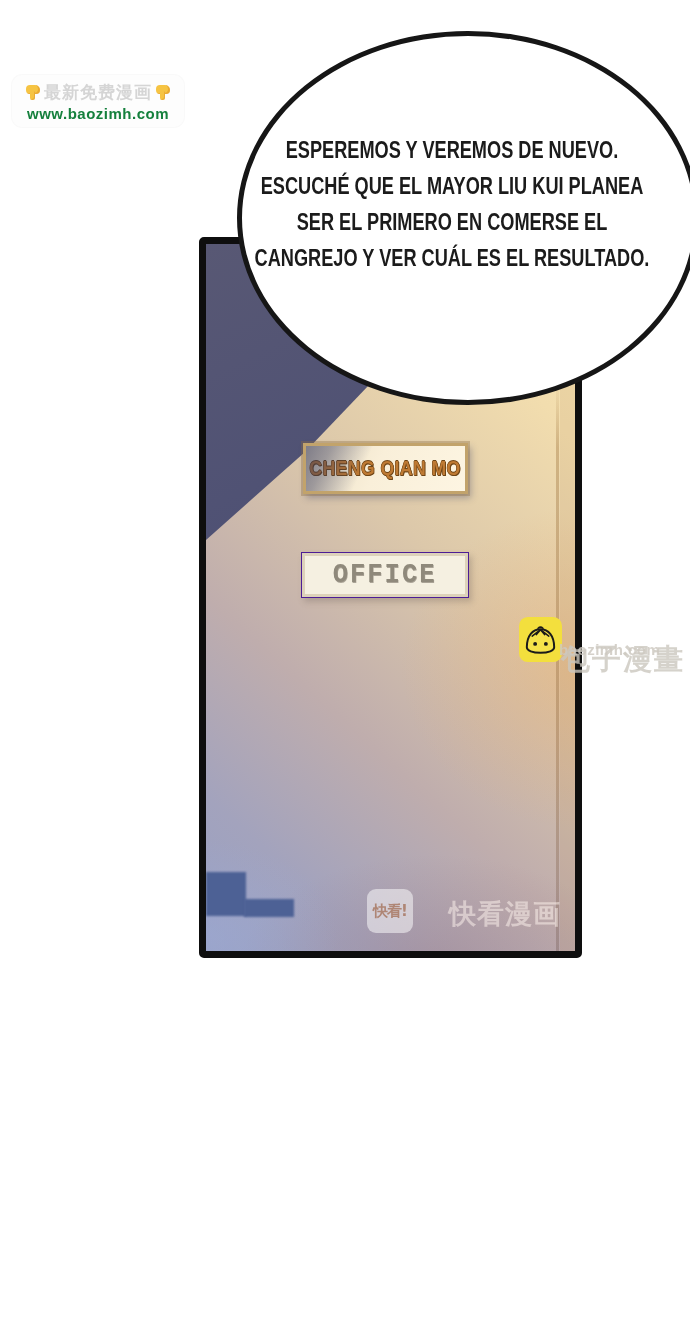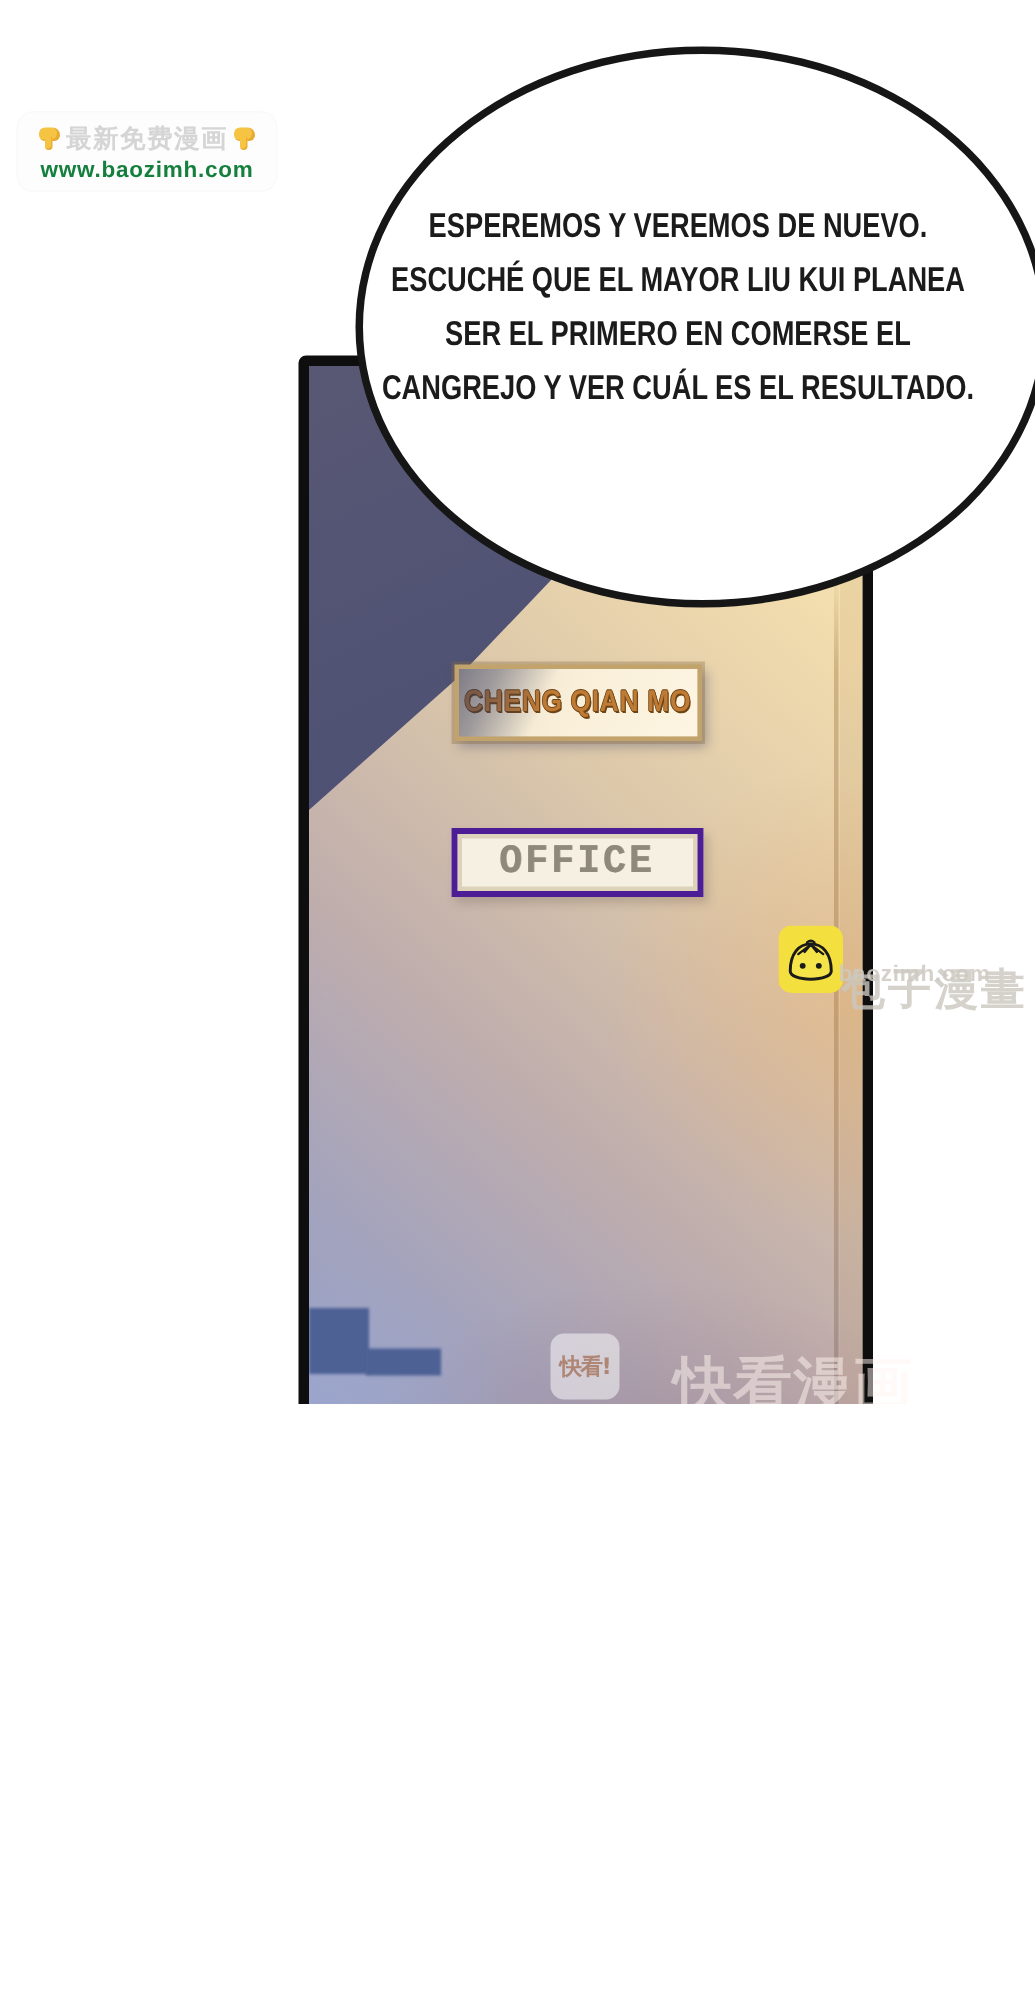--- a/index.html
+++ b/index.html
@@ -1,18 +1,18 @@
 <!DOCTYPE html>
 <html><head>
 <meta charset="utf-8">
 <style>
   * { margin:0; padding:0; box-sizing:border-box; }
   html,body { background:#ffffff; }
   .page {
-    position:relative; width:690px; height:936px;
+    position:relative; width:690px; height:1328px;
     background:#ffffff; overflow:hidden;
     font-family:"Liberation Sans", sans-serif;
   }
 
   
   .wm-top {
     position:absolute; left:12px; top:75px; width:172px; height:52px;
     background:#fdfdfd; border-radius:10px;
     box-shadow:0 0 0 1px rgba(0,0,0,0.025);
     display:flex; flex-direction:column; align-items:center; justify-content:center;
@@ -101,21 +101,21 @@
   }
   .sign-name-text {
     position:relative; font-size:20px; font-weight:bold; color:#bf7a33;
     letter-spacing:0.5px; white-space:nowrap;
     display:inline-block; transform:scaleX(0.88);
     text-shadow:0.6px 0 #6f4516, -0.6px 0 #6f4516, 0 0.6px #6f4516, 0 -0.6px #6f4516, 1px 1px 0 #6f4516;
   }
   .sign-office {
     left:95px; top:308px; width:168px; height:46px;
     background:#f5f0e1;
-    border:4px solid #4c1d95;
+    border:1px solid #4c1d95;
     box-shadow:inset 0 0 0 3px #ddd2ba, 3px 4px 6px rgba(110,95,90,0.3);
   }
   .sign-office-text {
     font-family:"Liberation Mono","DejaVu Sans Mono",monospace;
     font-size:27px; font-weight:bold; color:#8f897b; letter-spacing:2px;
     display:inline-block; transform:scaleX(0.95);
     text-shadow:0.5px 0.5px 0 rgba(120,112,100,0.6);
   }
 
   
@@ -154,21 +154,21 @@
     display:flex; align-items:center; justify-content:center;
   }
   .wm-bottom-badge-text {
     font-family:"DejaVu Sans","Liberation Sans",sans-serif;
     font-size:15px; font-weight:bold; color:rgba(165,115,92,0.8);
     letter-spacing:-1px;
   }
   .wm-bottom-label {
     position:absolute; left:449px; top:896px;
     font-family:"DejaVu Sans","Liberation Sans",sans-serif;
-    font-size:39px; font-weight:bold; letter-spacing:1px;
+    font-size:27px; font-weight:bold; letter-spacing:1px;
     color:rgba(255,246,240,0.5); white-space:nowrap;
   }
 </style>
 </head>
 <body>
 
 <div class="page">
 
   <div class="wm-top">
     <div class="wm-top-row">

